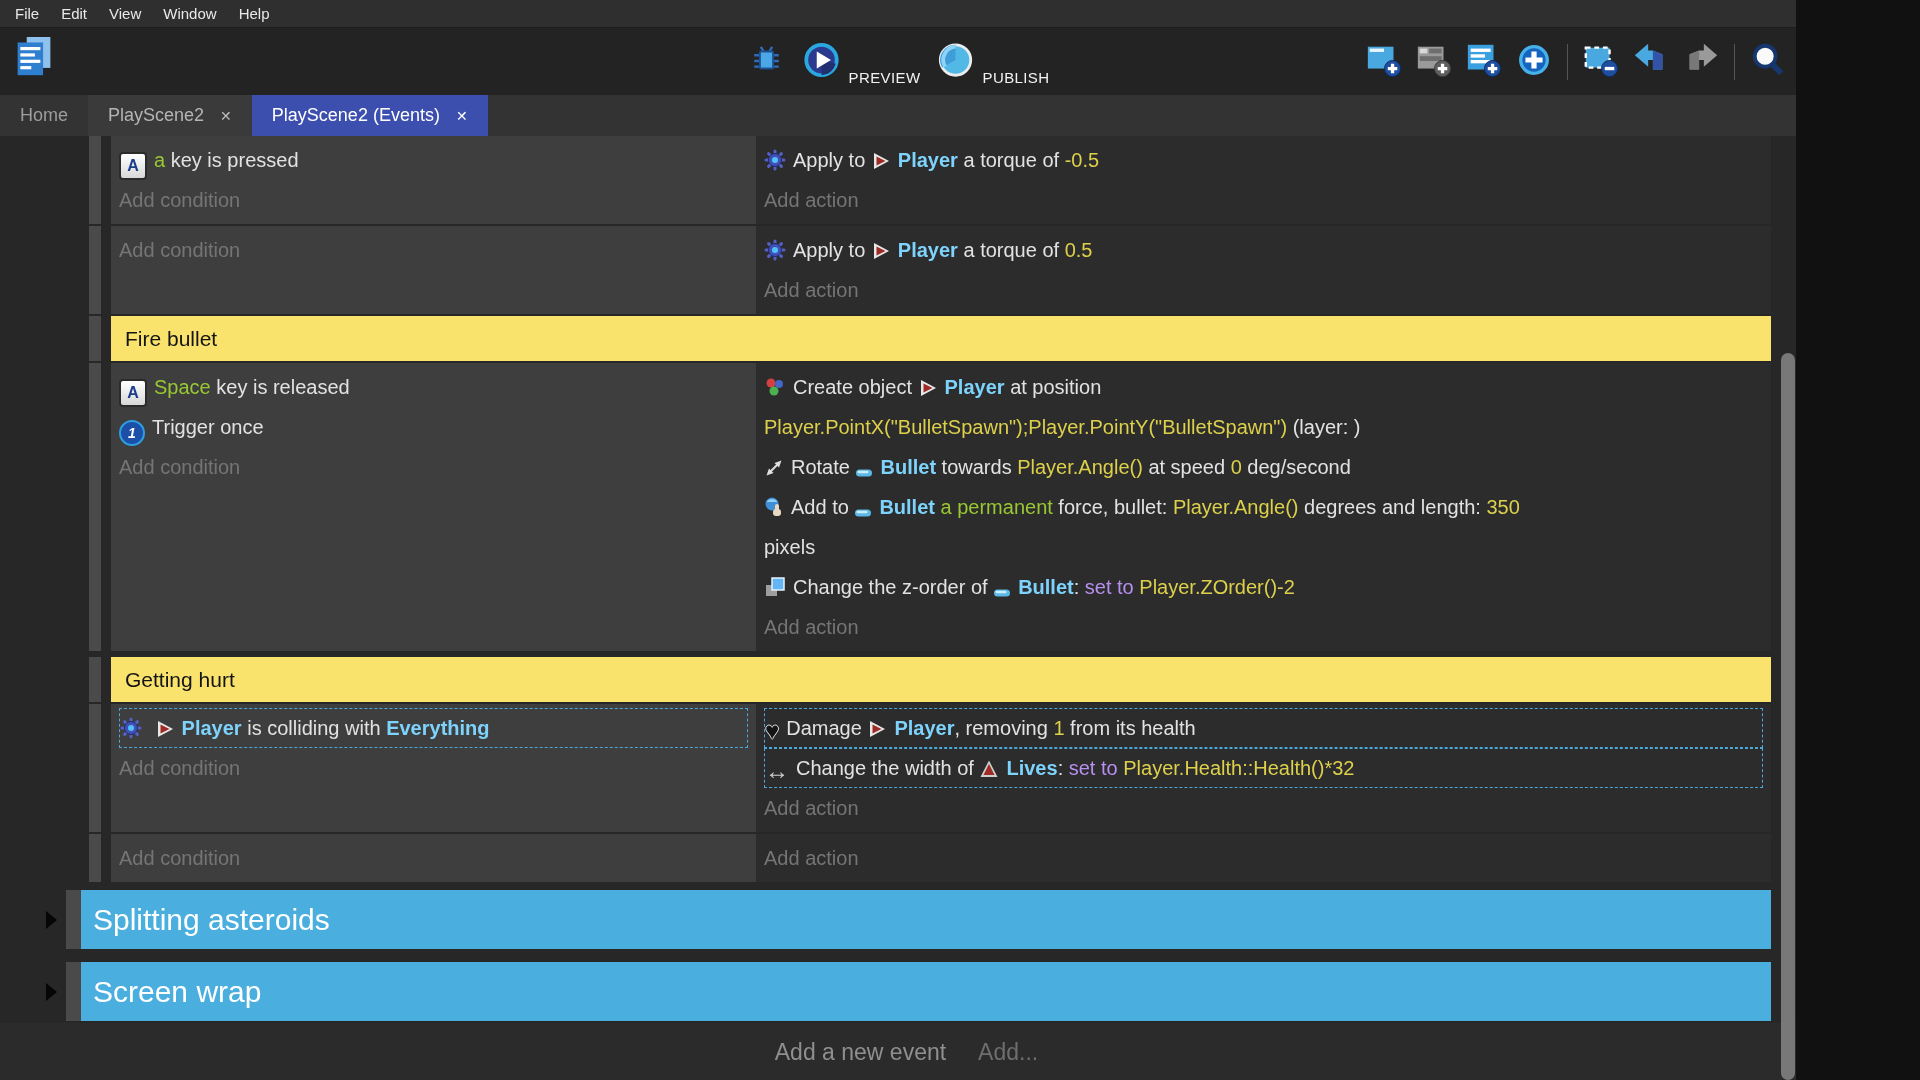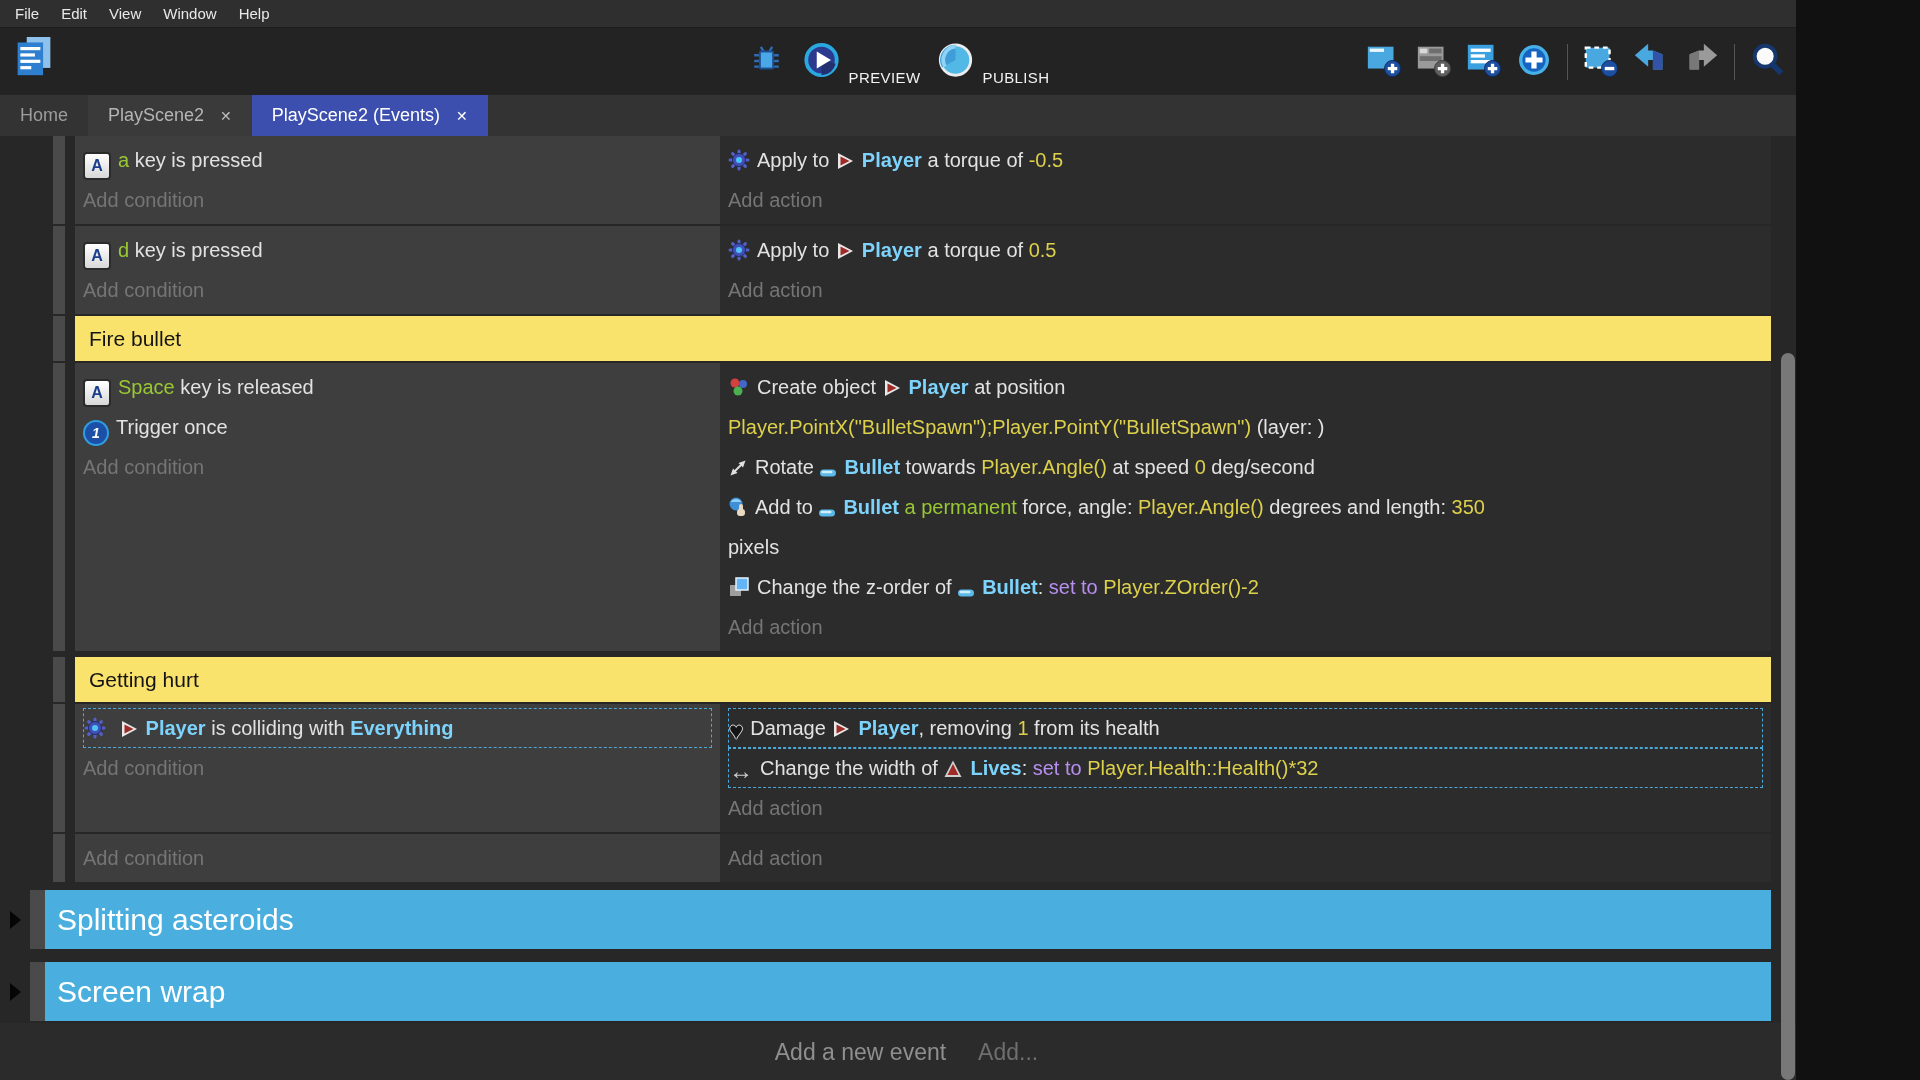--- a/index.html
+++ b/index.html
@@ -19,21 +19,21 @@
   .tb-ic{width:40px;height:40px;display:flex;align-items:center;justify-content:center;}
   .tb-sep{width:1px;height:36px;background:#555;margin:0 3px;}
   
   .tabbar{height:41px;background:#333333;display:flex;align-items:stretch;}
   .tab{display:flex;align-items:center;padding:0 20px;font-size:18px;color:#9d9d9d;gap:16px;text-align:right;}
   .tab .x{font-size:14px;color:#bdbdbd;}
   .tab.t1{background:#3a3a3a;color:#b5b5b5;}
   .tab.active{background:#3d4fae;color:#ffffff;}
   .tab.active .x{color:#fff;}
   
-  .events{position:relative;background:#272727;height:887px;}
+  .events{position:relative;background:#272727;height:887px;padding-left:36px;}
   .ev-row{display:flex;align-items:stretch;margin:0 25px 2px 53px;}
   .gutter{width:12px;background:#4a4a4a;margin-right:10px;flex:none;}
   .cond{width:629px;flex:none;background:#3e3e3e;padding:4px 8px 4px 8px;}
   .act{flex:1;background:#2c2c2c;padding:4px 8px 4px 8px;}
   .line{font-size:20px;line-height:40px;color:#e2e2e2;white-space:normal;}
   .line.selected{border:1px dashed #4aa8d8;line-height:38px;}
   .seg.p{color:#e2e2e2}.seg.g{color:#9ac832}.seg.o{color:#7dd3fc;font-weight:bold}
   .seg.y{color:#ddd04b}.seg.v{color:#b78ff0}
   .ph{color:#757575;}
   .ic{display:inline-block;vertical-align:-4px;margin-right:7px;line-height:0;}
@@ -244,21 +244,20 @@
                 </svg></span><span class="seg p">Apply to </span><span class="ic"><svg viewBox="0 0 20 20" width="20" height="20">
                   <polygon points="3,2 18,10 3,18" fill="#e8e8e8"></polygon>
                   <polygon points="5.5,5.5 14.5,10 5.5,14.5" fill="#9e2b25"></polygon>
                 </svg></span><span class="seg o">Player</span><span class="seg p"> a torque of </span><span class="seg y">-0.5</span></div>
             <div class="line ph">Add action</div>
           </div>
         </div>
         <div class="ev-row">
           <div class="gutter"></div>
           <div class="cond">
-            <div class="line"><span class="ic"><span class="kbd">A</span></span><span class="seg g">d</span><span class="seg p"> key is pressed</span></div>
             <div class="line ph">Add condition</div>
           </div>
           <div class="act">
             <div class="line"><span class="ic"><svg viewBox="0 0 22 22" width="22" height="22">
                   <g stroke="#5360c6" stroke-width="3" stroke-linecap="round">
                     <line x1="11" y1="2" x2="11" y2="20"></line>
                     <line x1="2" y1="11" x2="20" y2="11"></line>
                     <line x1="4.6" y1="4.6" x2="17.4" y2="17.4"></line>
                     <line x1="4.6" y1="17.4" x2="17.4" y2="4.6"></line>
                   </g>
@@ -302,21 +301,21 @@
                   <rect x="2.5" y="2.8" width="11" height="2.4" rx="1.2" fill="#cfeefb"></rect>
                 </svg></span><span class="seg o">Bullet</span><span class="seg p"> towards </span><span class="seg y">Player.Angle()</span><span class="seg p"> at speed </span><span class="seg y">0</span><span class="seg p"> deg/second</span></div>
             <div class="line"><span class="ic"><svg viewBox="0 0 20 22" width="20" height="22">
                   <circle cx="8" cy="8" r="6.5" fill="#3f8fd6"></circle>
                   <path d="M2.5 6 A6.5 6.5 0 0 1 13.5 6 Z" fill="#8fd0f5"></path>
                   <rect x="11" y="8" width="4" height="12" rx="2" fill="#e8d9c2"></rect>
                   <rect x="9" y="13" width="8" height="7" rx="3" fill="#e8d9c2"></rect>
                 </svg></span><span class="seg p">Add to </span><span class="ic"><svg viewBox="0 0 18 10" width="18" height="10">
                   <rect x="1" y="1.5" width="16" height="7" rx="3.5" fill="#5bb8e8"></rect>
                   <rect x="2.5" y="2.8" width="11" height="2.4" rx="1.2" fill="#cfeefb"></rect>
-                </svg></span><span class="seg o">Bullet</span><span class="seg p"> </span><span class="seg g">a permanent</span><span class="seg p"> force, angle: </span><span class="seg y">Player.Angle()</span><span class="seg p"> degrees and length: </span><span class="seg y">350</span><br><span class="seg p">pixels</span></div>
+                </svg></span><span class="seg o">Bullet</span><span class="seg p"> </span><span class="seg g">a permanent</span><span class="seg p"> force, bullet: </span><span class="seg y">Player.Angle()</span><span class="seg p"> degrees and length: </span><span class="seg y">350</span><br><span class="seg p">pixels</span></div>
             <div class="line"><span class="ic"><svg viewBox="0 0 22 22" width="22" height="22">
                   <rect x="2" y="9" width="11" height="11" fill="#9e9e9e"></rect>
                   <rect x="8" y="2" width="12" height="12" fill="#64b5f6" stroke="#e3f2fd" stroke-width="1.5"></rect>
                 </svg></span><span class="seg p">Change the z-order of </span><span class="ic"><svg viewBox="0 0 18 10" width="18" height="10">
                   <rect x="1" y="1.5" width="16" height="7" rx="3.5" fill="#5bb8e8"></rect>
                   <rect x="2.5" y="2.8" width="11" height="2.4" rx="1.2" fill="#cfeefb"></rect>
                 </svg></span><span class="seg o">Bullet</span><span class="seg p">: </span><span class="seg v">set to</span><span class="seg p"> </span><span class="seg y">Player.ZOrder()-2</span></div>
             <div class="line ph">Add action</div>
           </div>
         </div>

